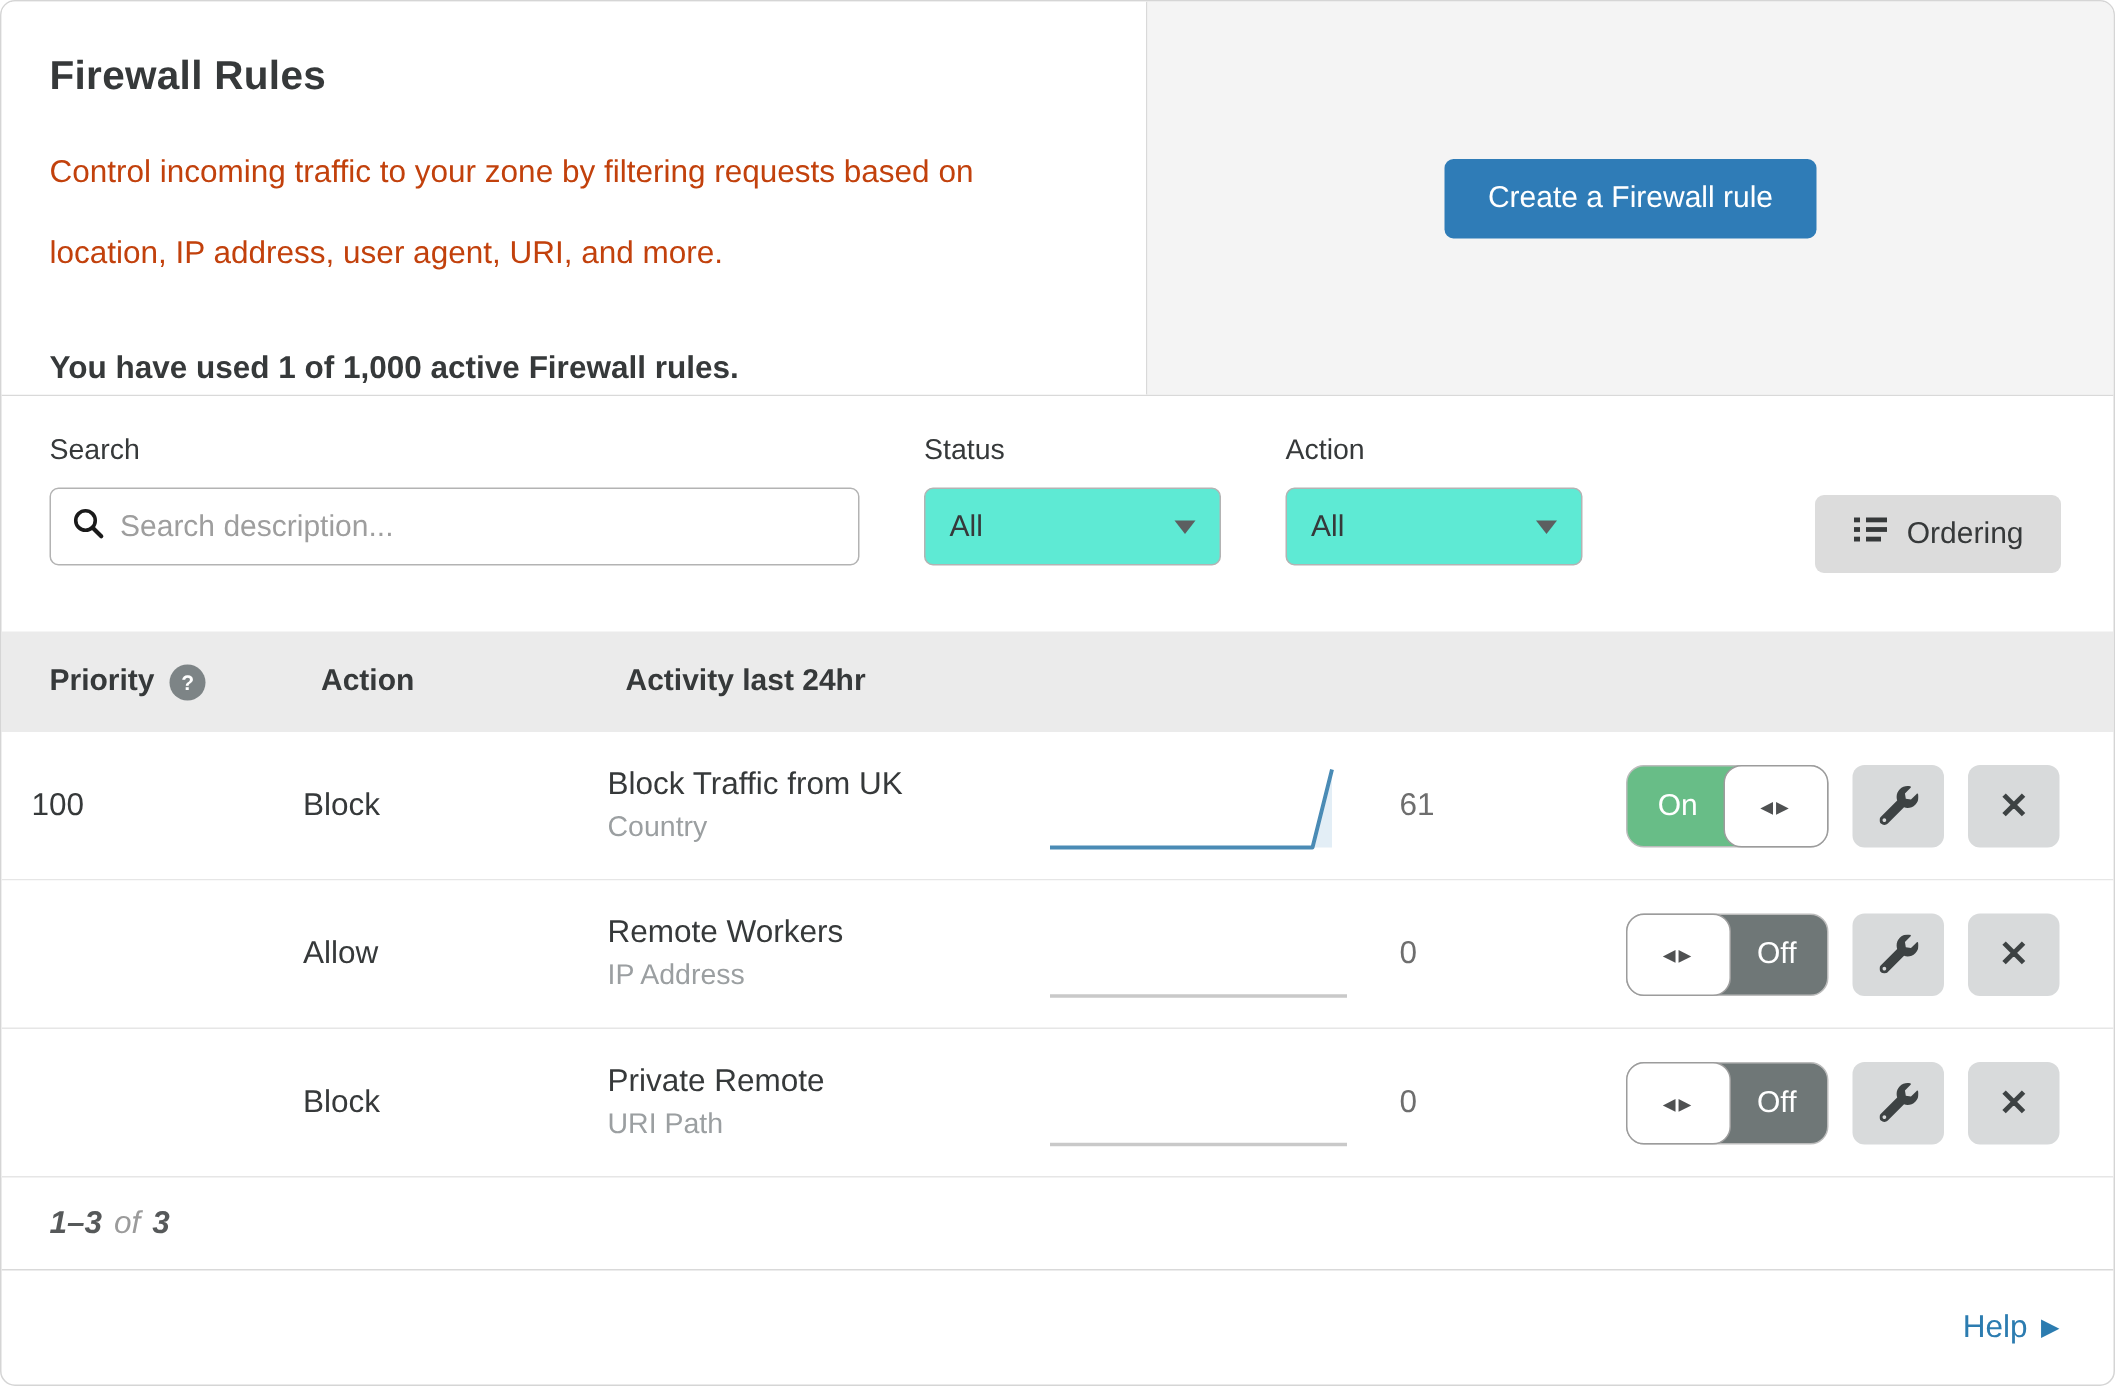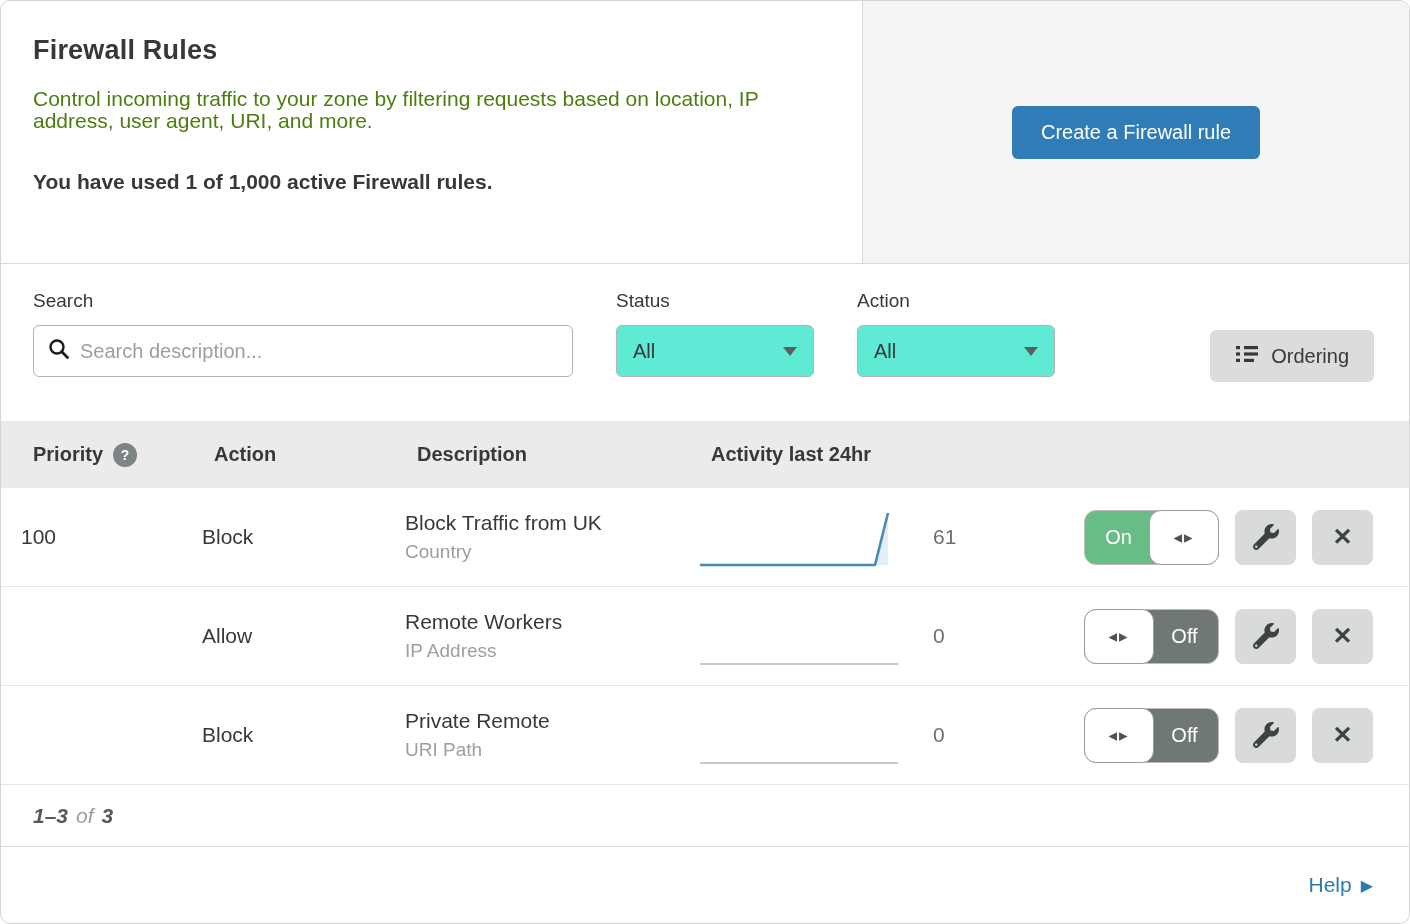--- a/index.html
+++ b/index.html
@@ -16,25 +16,25 @@
     border-radius: 10px;
     overflow: hidden;
     background: #fff;
     display: flex;
     flex-direction: column;
   }
 
   
   .header-band { display: flex; height: 263px; border-bottom: 1px solid #d9d9d9; flex: 0 0 auto; }
   .header-left {
-    width: 862px; background: #fff; border-right: 1px solid #d9d9d9;
+    width: 764px; background: #fff; border-right: 1px solid #d9d9d9;
     padding: 34px 40px 0 32px;
   }
   .page-title { font-size: 27px; font-weight: bold; letter-spacing: 0.2px; }
-  .page-desc { margin-top: 22px; font-size: 21px; line-height: 22px; color: #4d7c0f; max-width: 770px; }
+  .page-desc { margin-top: 22px; font-size: 21px; line-height: 54px; color: #c2410c; max-width: 770px; }
   .usage-note { margin-top: 38px; font-size: 21px; font-weight: bold; }
   .header-right {
     flex: 1; background: #f4f4f4;
     display: flex; align-items: center; justify-content: center;
   }
   .create-btn {
     background: #2f7cb7; color: #fff; font-size: 20px;
     font-family: "Liberation Sans", sans-serif;
     border: none; border-radius: 6px; padding: 15px 29px; cursor: pointer;
   }
@@ -203,21 +203,20 @@
     </button>
   </div>
 
   <div class="rules-table">
     <div class="thead">
       <div class="col-priority">
         <span>Priority</span>
         <span class="help-circle">?</span>
       </div>
       <div class="col-action">Action</div>
-      <div class="col-desc">Description</div>
       <div class="col-activity">Activity last 24hr</div>
     </div>
 
     <div class="trow">
       <div class="cell-priority">100</div>
       <div class="cell-action">Block</div>
       <div class="cell-desc">
         <div class="desc-title">Block Traffic from UK</div>
         <div class="desc-sub">Country</div>
       </div>

